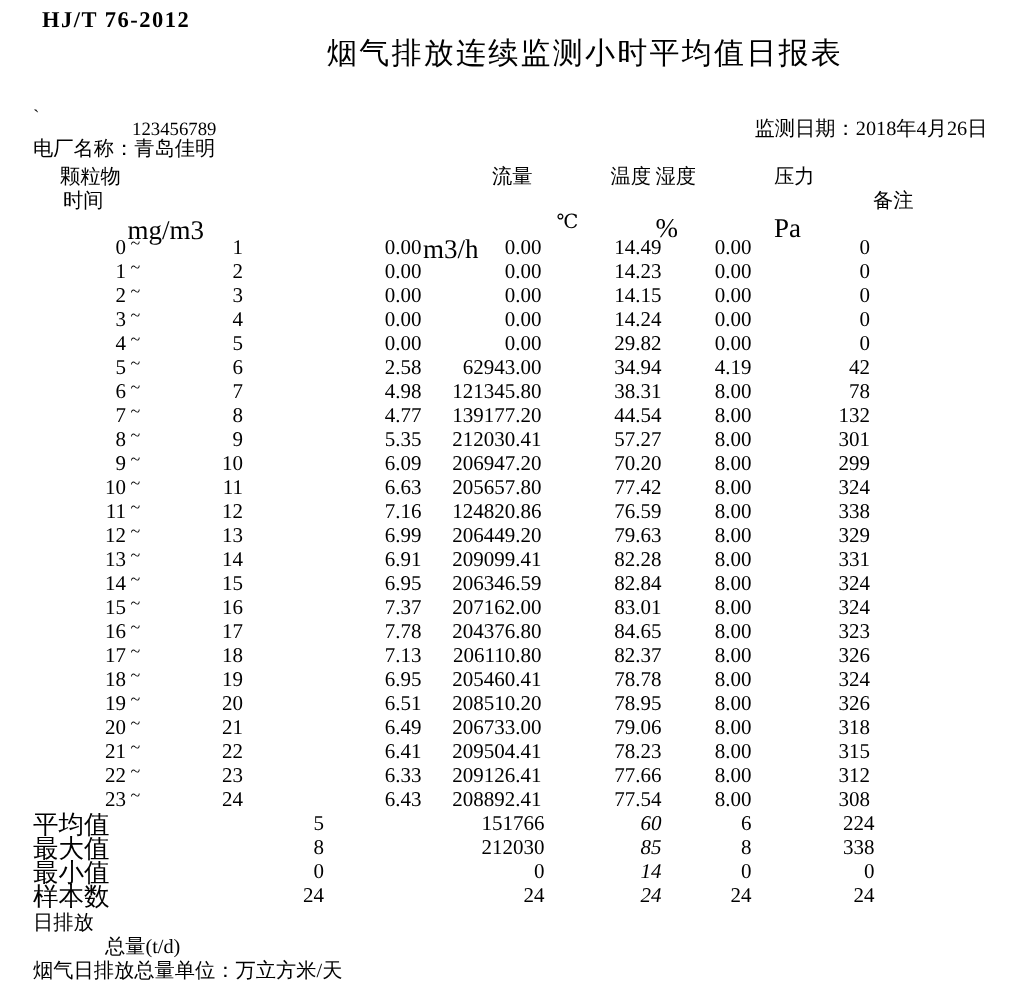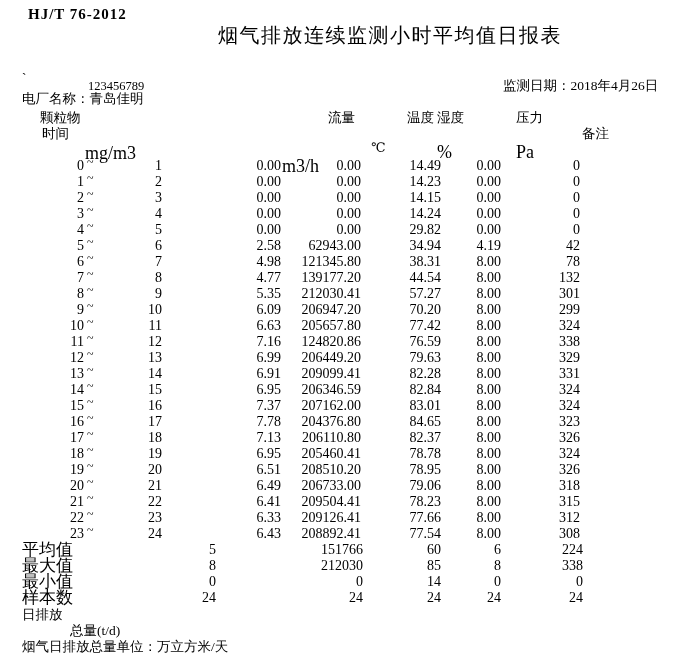--- a/index.html
+++ b/index.html
@@ -36,21 +36,21 @@
   .c.tilde { left:87px;  width:14px; text-align:left; top:-4px; font-size:12px; }
   .c.end   { left:107px; width:55px; }
   .c.dust  { left:201px; width:80px; }
   .c.flow  { left:291px; width:70px; }
   .c.temp  { left:381px; width:60px; }
   .c.hum   { left:441px; width:60px; }
   .c.pa    { left:520px; width:60px; }
   .srow .label { position:absolute; left:22px; font-size:17px; }
   .srow .v0 { left:156px; width:60px; }
   .srow .v1 { left:293px; width:70px; }
-  .srow .v2 { left:381px; width:60px; }
+  .srow .v2 { left:381px; width:60px;font-style:italic; }
   .srow .v3 { left:441px; width:60px; }
   .srow .v4 { left:523px; width:60px; }
   .foot1 { left:22px; top:606px; font-size:13.5px; }
   .foot2 { left:22px; top:622px; font-size:13.5px;margin-left:48px; }
   .foot3 { left:22px; top:638px; font-size:13.5px; }
 </style>
 </head>
 <body>
 
 <div class="abs code">HJ/T 76-2012</div>

